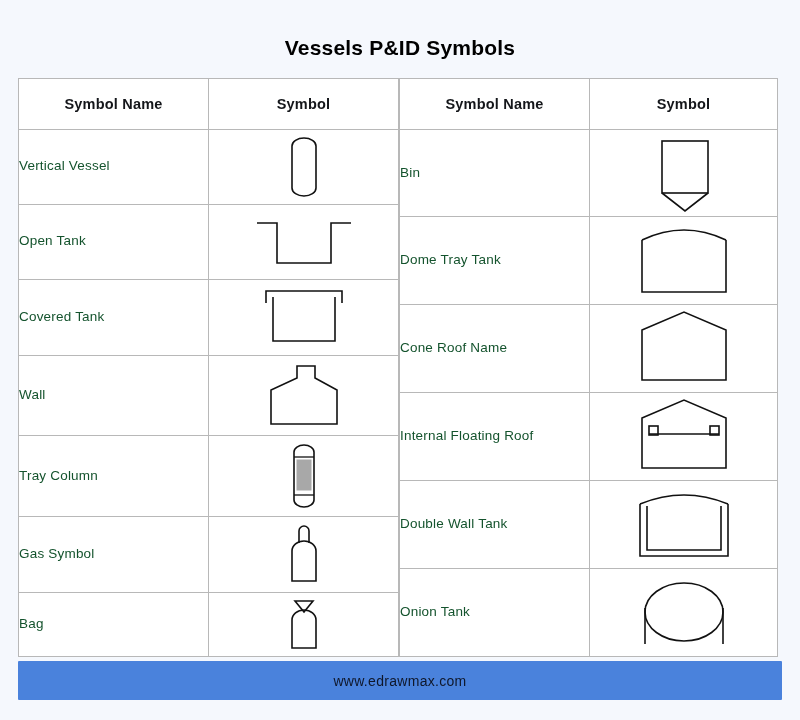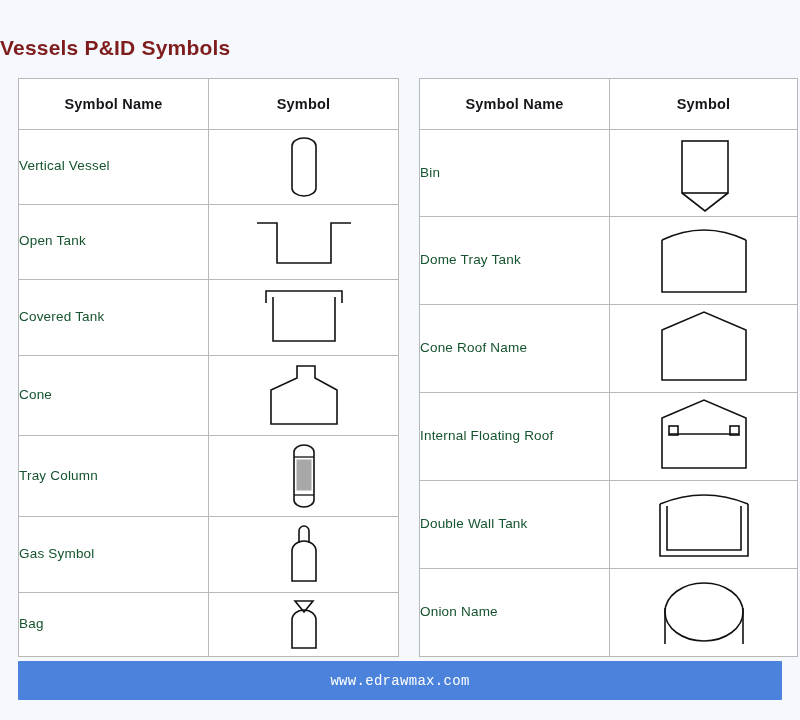--- a/index.html
+++ b/index.html
@@ -13,33 +13,33 @@
     font-family: "Liberation Sans", sans-serif;
     overflow: hidden;
   }
   .page {
     position: relative;
     width: 800px;
     height: 720px;
     box-sizing: border-box;
   }
   .title {
+    text-align: center;
     font-size: 21px;
     font-weight: bold;
-    color: #7f1d1d;
+    color: #000000;
     letter-spacing: 0.2px;
     padding-top: 36px;
     margin: 0;
   }
   .tables {
     display: flex;
     justify-content: space-between;
     padding: 18px 24px 0 18px;
     box-sizing: border-box;
-    gap: 20px;
   }
   table.symtable {
     border-collapse: collapse;
     background: #ffffff;
     table-layout: fixed;
   }
   table.symtable.left { width: 380px; }
   table.symtable.right { width: 378px; }
   table.symtable th, table.symtable td {
     border: 1px solid #b8b8b8;
@@ -80,24 +80,23 @@
     top: 661px;
     width: 764px;
     height: 39px;
     background: #4a82dc;
     border-radius: 1px;
     display: flex;
     align-items: center;
     justify-content: center;
   }
   .footer-text {
-    color: #ffffff;
+    color: #0f172a;
     font-size: 14px;
     letter-spacing: 0.3px;
-    font-family: Liberation Mono, monospace;
   }
   .stroke {
     fill: none;
     stroke: #111111;
     stroke-width: 1.6;
     stroke-linejoin: miter;
     stroke-linecap: butt;
   }
   .stroke-thin {
     fill: none;
@@ -150,21 +149,21 @@
         <tr>
           <td class="name" style="height:74px">Covered Tank</td>
           <td class="sym">
             <svg width="110" height="72" viewBox="0 0 110 72" aria-hidden="true">
               <path class="stroke" d="M17 22 L17 10 L93 10 L93 22"></path>
               <path class="stroke" d="M24 16 L24 60 L86 60 L86 16"></path>
             </svg>
           </td>
         </tr>
         <tr>
-          <td class="name" style="height:79px">Cone</td>
+          <td class="name" style="height:79px">Wall</td>
           <td class="sym">
             <svg width="110" height="76" viewBox="0 0 110 76" aria-hidden="true">
               <path class="stroke" d="M48 8 L66 8 L66 20 L88 32 L88 66 L22 66 L22 32 L48 20 Z"></path>
             </svg>
           </td>
         </tr>
         <tr>
           <td class="name" style="height:79px">Tray Column</td>
           <td class="sym">
             <svg width="80" height="72" viewBox="0 0 80 72" aria-hidden="true">
@@ -249,21 +248,21 @@
           <td class="name" style="height:87px">Double Wall Tank</td>
           <td class="sym">
             <svg width="120" height="82" viewBox="0 0 120 82" aria-hidden="true">
               <path class="stroke" d="M16 20 L16 72 L104 72 L104 20"></path>
               <path class="stroke" d="M16 20 Q60 2 104 20"></path>
               <path class="stroke" d="M23 22 L23 66 L97 66 L97 22"></path>
             </svg>
           </td>
         </tr>
         <tr>
-          <td class="name" style="height:87px">Onion Name</td>
+          <td class="name" style="height:87px">Onion Tank</td>
           <td class="sym">
             <svg width="120" height="82" viewBox="0 0 120 82" aria-hidden="true">
               <line class="stroke" x1="21" y1="36" x2="21" y2="72"></line>
               <line class="stroke" x1="99" y1="36" x2="99" y2="72"></line>
               <ellipse class="stroke" cx="60" cy="40" rx="39" ry="29"></ellipse>
             </svg>
           </td>
         </tr>
       </tbody>
     </table>

